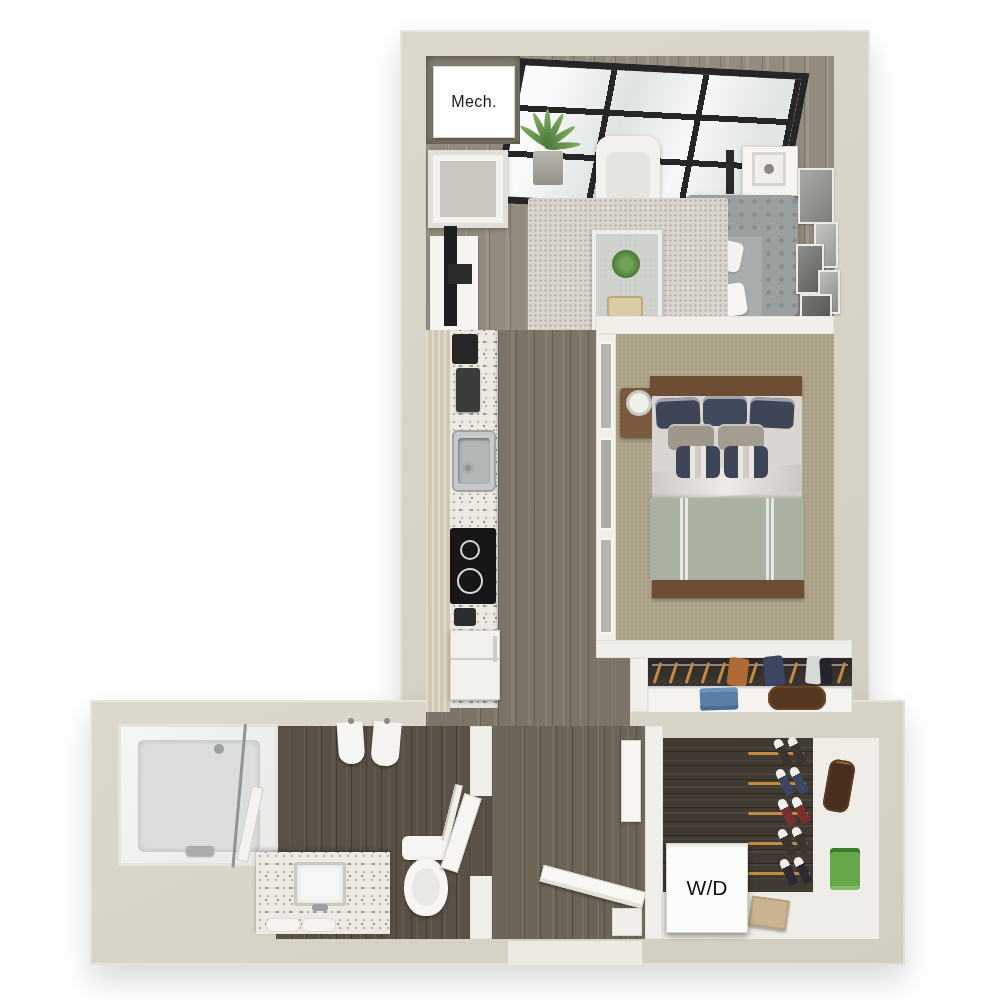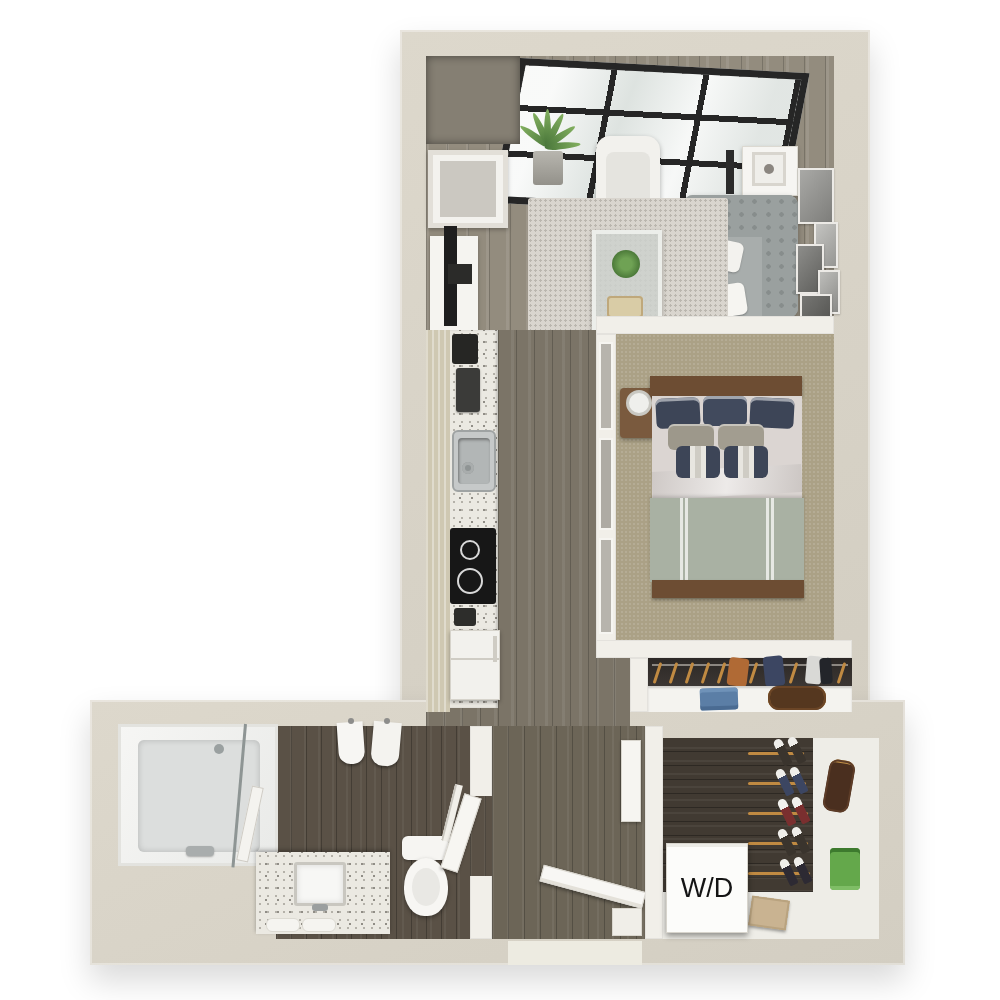--- a/index.html
+++ b/index.html
@@ -56,20 +56,23 @@
   <div class="a wood" style="left:426px;top:56px;width:408px;height:274px;"></div>
 
   <div class="a" style="left:520px;top:58px;width:290px;height:146px;border:7px solid #262626;box-sizing:border-box;
               background-color:#edf0ee;
               background-image:repeating-linear-gradient(90deg,transparent 0 86px,#262626 86px 92px),
                                repeating-linear-gradient(0deg,transparent 0 40px,#262626 40px 46px),
                                linear-gradient(100deg,rgba(255,255,255,.65) 12%,rgba(206,214,210,.5) 38%,rgba(255,255,255,.55) 62%,rgba(214,220,217,.5) 85%);
               transform:rotate(3deg) skewX(-8deg);transform-origin:top left;"></div>
 
   <div class="a" style="left:426px;top:56px;width:94px;height:88px;background:#857f73;box-shadow:inset 0 0 10px rgba(0,0,0,.45);"></div>
+  <div class="a lbl" style="left:433px;top:66px;width:80px;height:70px;background:#fdfdfc;border:1px solid #d8d5cd;box-shadow:0 2px 3px rgba(0,0,0,.3);">
+    <span style="font-size:16px;letter-spacing:.4px;">Mech.</span>
+  </div>
 
   <div class="a" style="left:428px;top:150px;width:80px;height:78px;background:#f3f2ee;border:5px solid #e2dfd8;box-sizing:border-box;box-shadow:0 2px 4px rgba(0,0,0,.25);"></div>
   <div class="a" style="left:440px;top:161px;width:56px;height:56px;background:#cbc8c1;"></div>
   <div class="a" style="left:430px;top:236px;width:48px;height:94px;background:#f5f4f0;box-shadow:0 2px 4px rgba(0,0,0,.25);"></div>
   <div class="a" style="left:444px;top:226px;width:13px;height:100px;background:#1e1e1e;"></div>
   <div class="a" style="left:448px;top:264px;width:24px;height:20px;background:#2b2b29;"></div>
 
   <div class="a" style="left:533px;top:151px;width:30px;height:34px;background:linear-gradient(#b8b6af,#93918a);border-radius:3px;"></div>
   <div class="a" style="left:548px;top:142px;width:0;height:0;">
     <div class="a leaf" style="left:-4px;top:-30px;transform:rotate(-55deg);"></div>
@@ -225,16 +228,16 @@
   <div class="a shoe" style="left:782px;top:828px;"></div>
   <div class="a shoe" style="left:796px;top:826px;"></div>
   <div class="a shoe" style="left:784px;top:858px;background:linear-gradient(180deg,#efeeea 0 30%,#2d2a33 30%);"></div>
   <div class="a shoe" style="left:798px;top:856px;background:linear-gradient(180deg,#efeeea 0 30%,#2d2a33 30%);"></div>
 
   <div class="a" style="left:826px;top:760px;width:26px;height:52px;background:#4a2f1f;border-radius:9px;transform:rotate(10deg);box-shadow:inset 0 0 0 2px #5d3c27, inset 0 14px 0 -11px #c09048;"></div>
   <div class="a" style="left:830px;top:848px;width:30px;height:42px;background:#64a84b;border-radius:4px;box-shadow:inset 0 4px 0 #3d7a2e, inset 0 -14px 0 -10px #7fbe66;"></div>
   <div class="a" style="left:750px;top:898px;width:38px;height:30px;background:#c9b391;transform:rotate(8deg);box-shadow:0 2px 3px rgba(0,0,0,.35), inset 0 0 0 2px #b9a37f;"></div>
 
   <div class="a lbl" style="left:666px;top:843px;width:80px;height:88px;background:#fcfcfa;border:1px solid #d7d4cc;box-shadow:0 3px 6px rgba(0,0,0,.4), inset 0 3px 0 #ecebe6;">
-    <span style="font-size:27px;color:#141414;text-align:right;">W/D</span>
+    <span style="font-size:21px;color:#141414;text-align:right;">W/D</span>
   </div>
 
 </div>
 
 </body></html>

